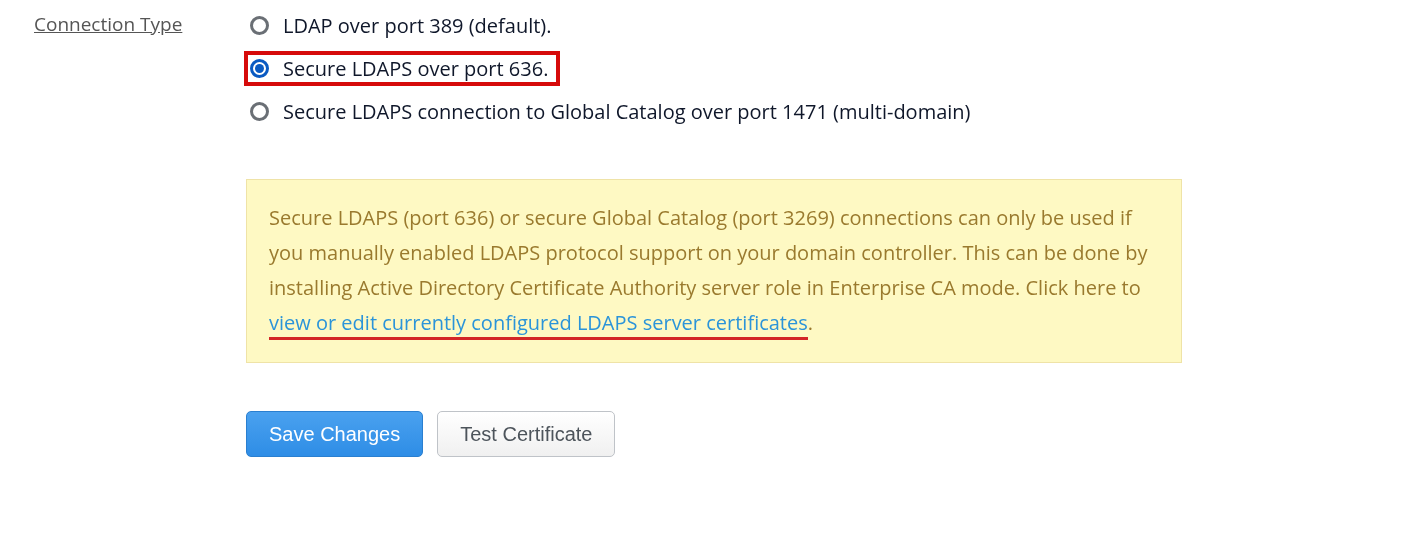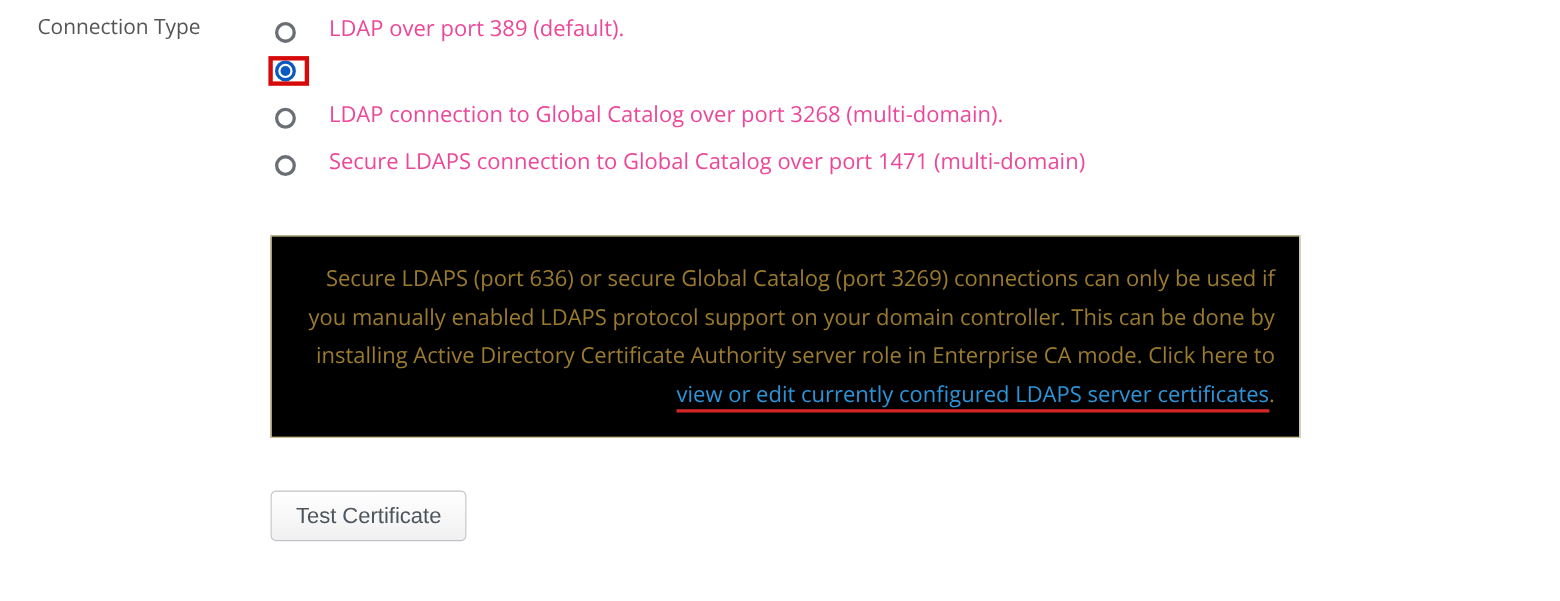--- a/index.html
+++ b/index.html
@@ -19,35 +19,36 @@
   }
   .row {
     display: flex;
     align-items: flex-start;
   }
   .field-label {
     width: 212px;
     flex-shrink: 0;
     padding-top: 2px;
     color: #555;
+    text-decoration: underline;
   }
   .field-body {
     flex: 1;
     min-width: 0;
   }
   .radio-group {
     display: flex;
     flex-direction: column;
     gap: 12px;
   }
   .radio-option {
     display: flex;
-    align-items: flex-end;
-    gap: 30px;
-    color: #ec4899;
+    align-items: center;
+    gap: 14px;
+    color: #0f172a;
     font-size: 20px;
   }
   .radio-option[data-highlight="true"] {
     outline: 4px solid #d60a0a;
     outline-offset: -2px;
     padding: 2px 10px 2px 4px;
     width: fit-content;
   }
   .radio-option:not([data-highlight="true"]) {
     padding: 2px 10px 2px 4px;
@@ -70,27 +71,26 @@
   .radio .dot {
     width: 9px;
     height: 9px;
     border-radius: 50%;
     background: #0a5ac2;
   }
   .info-box {
     margin-top: 52px;
     width: 936px;
     box-sizing: border-box;
-    background: #000000;
+    background: #fef9c3;
     border: 1px solid #efe3a7;
     color: #9a7a2e;
     padding: 20px 22px 22px 22px;
     font-size: 20px;
     line-height: 1.75;
-    text-align: right;
   }
   .info-box a {
     color: #2b94d9;
     text-decoration: none;
   }
   .underline-mark {
     border-bottom: 3px solid #d32626;
     padding-bottom: 1px;
   }
   .button-row {
@@ -127,37 +127,35 @@
 
         <label class="radio-option">
           <span class="radio"></span>
           <span>LDAP over port 389 (default).</span>
         </label>
 
         <label class="radio-option" data-highlight="true">
           <span class="radio selected">
             <span class="dot"></span>
           </span>
+          <span>Secure LDAPS over port 636.</span>
         </label>
 
-        <label class="radio-option">
-          <span class="radio"></span>
-          <span>LDAP connection to Global Catalog over port 3268 (multi-domain).</span>
-        </label>
 
         <label class="radio-option">
           <span class="radio"></span>
           <span>Secure LDAPS connection to Global Catalog over port 1471 (multi-domain)</span>
         </label>
 
       </div>
 
       <div class="info-box">
         <span>Secure LDAPS (port 636) or secure Global Catalog (port 3269) connections can only be used if you manually enabled LDAPS protocol support on your domain controller. This can be done by installing Active Directory Certificate Authority server role in Enterprise CA mode. Click here to </span><a href="#"><span class="underline-mark">view or edit currently configured LDAPS server certificates</span></a><span>.</span>
       </div>
 
       <div class="button-row">
+        <button class="btn primary">Save Changes</button>
         <button class="btn">Test Certificate</button>
       </div>
 
     </div>
   </div>
 </div>
 
 </body></html>

